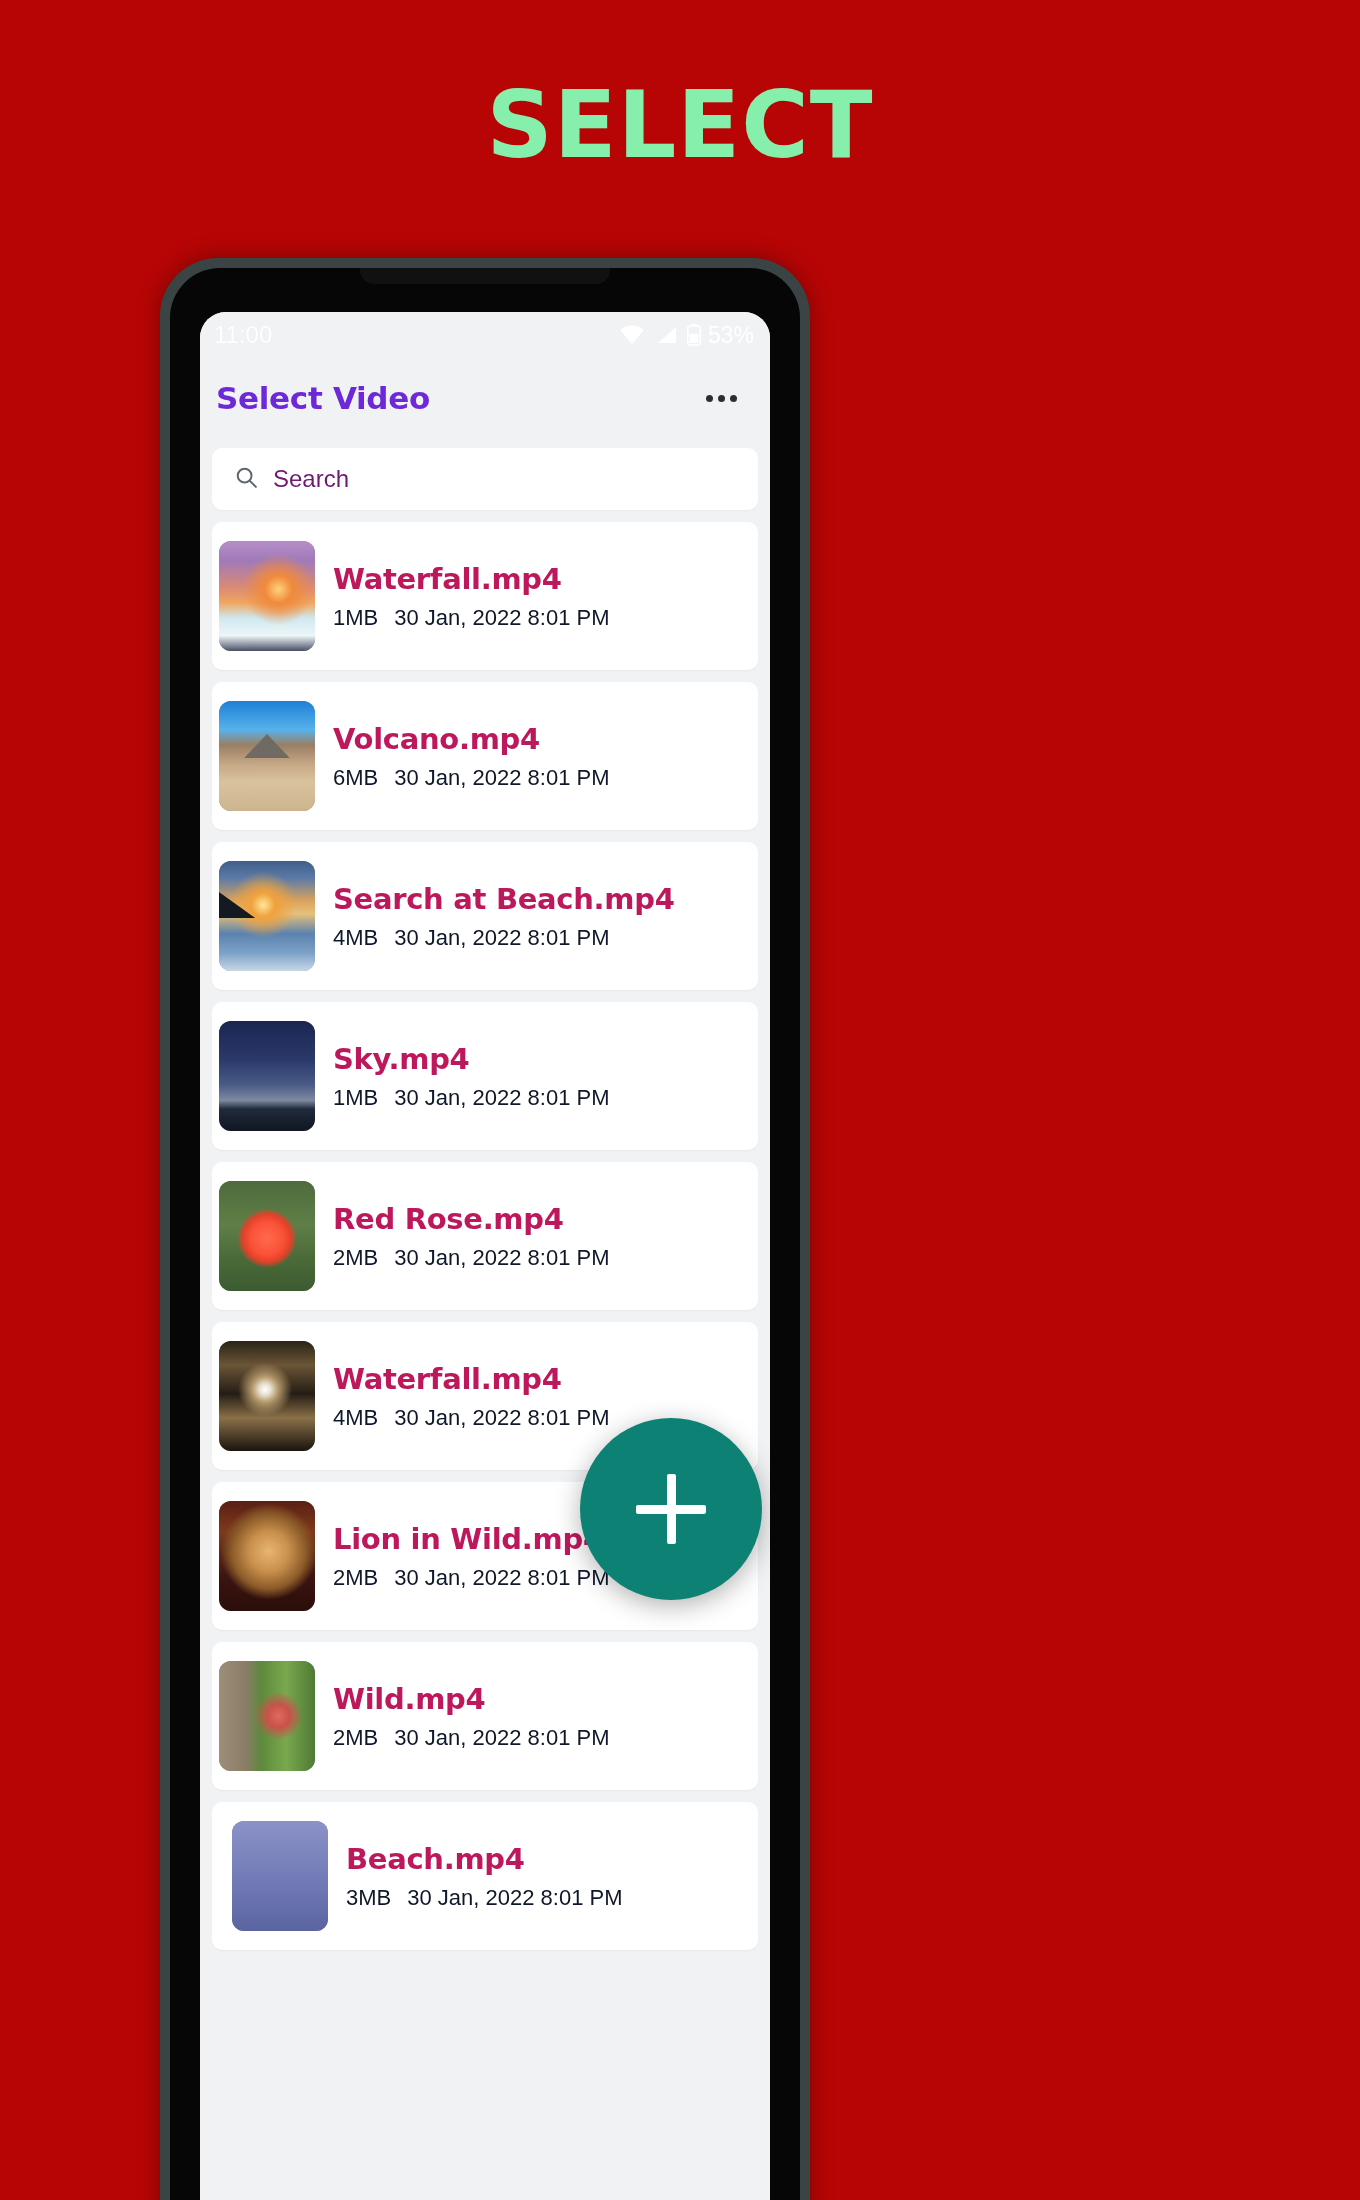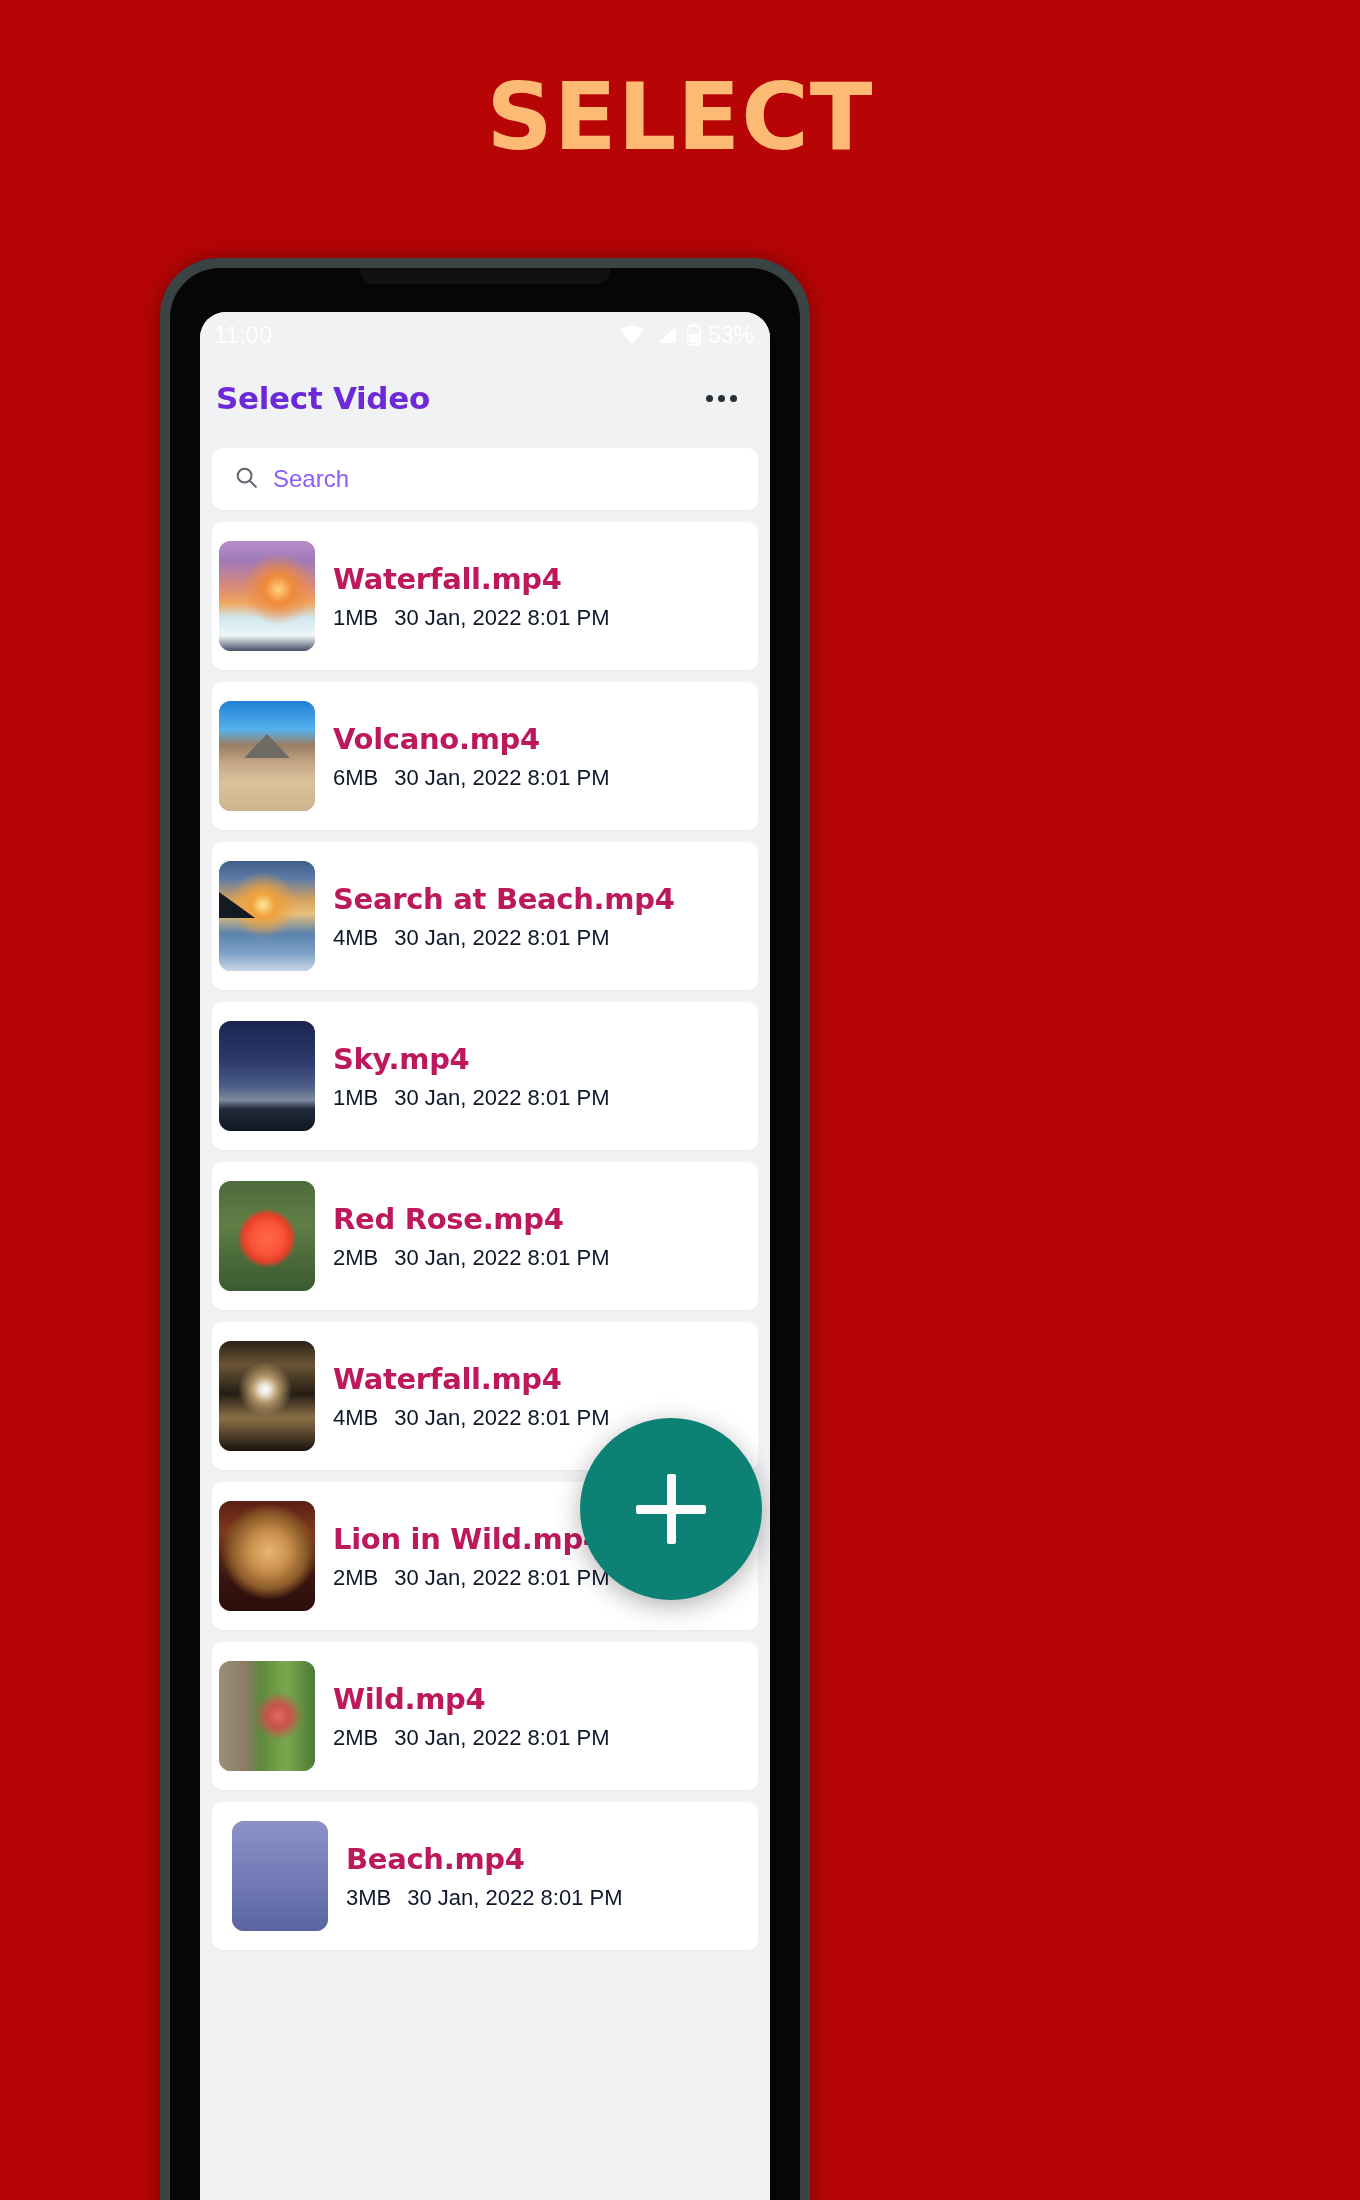--- a/index.html
+++ b/index.html
@@ -6,22 +6,22 @@
   html, body {
     width:1360px; height:2200px;
     background:#b70505;
     font-family:"Liberation Sans", sans-serif;
     overflow:hidden;
   }
   .page { position:relative; width:1360px; height:2200px; background:#b70505; }
 
   
   .promo-title{
-    position:absolute; top:68px; left:0; width:1360px;
-    text-align:center; color:#fdba74;
+    position:absolute; top:76px; left:0; width:1360px;
+    text-align:center; color:#86efac;
     font-size:92px; font-weight:700; letter-spacing:1px;
     line-height:100px;
     font-family:"DejaVu Sans","Liberation Sans",sans-serif;
   }
 
   
   .phone-frame{
     position:absolute; left:160px; top:258px;
     width:650px; height:1960px;
     background:#3a4444;
@@ -96,21 +96,21 @@
 
   .search-card{
     margin:10px 12px 0 12px;
     height:62px; background:#ffffff;
     border-radius:10px;
     display:flex; align-items:center; gap:14px;
     padding:0 22px;
     box-shadow:0 1px 2px rgba(0,0,0,.04);
   }
   .search-card .ph{
-    font-size:24px; color:#8b5cf6;
+    font-size:24px; color:#701a75;
     font-family:"Liberation Sans",sans-serif;
   }
 
   .video-item{
     margin:12px 12px 0 12px;
     background:#ffffff;
     border-radius:10px;
     height:148px;
     display:flex; align-items:center;
     padding:0 0 0 7px;

